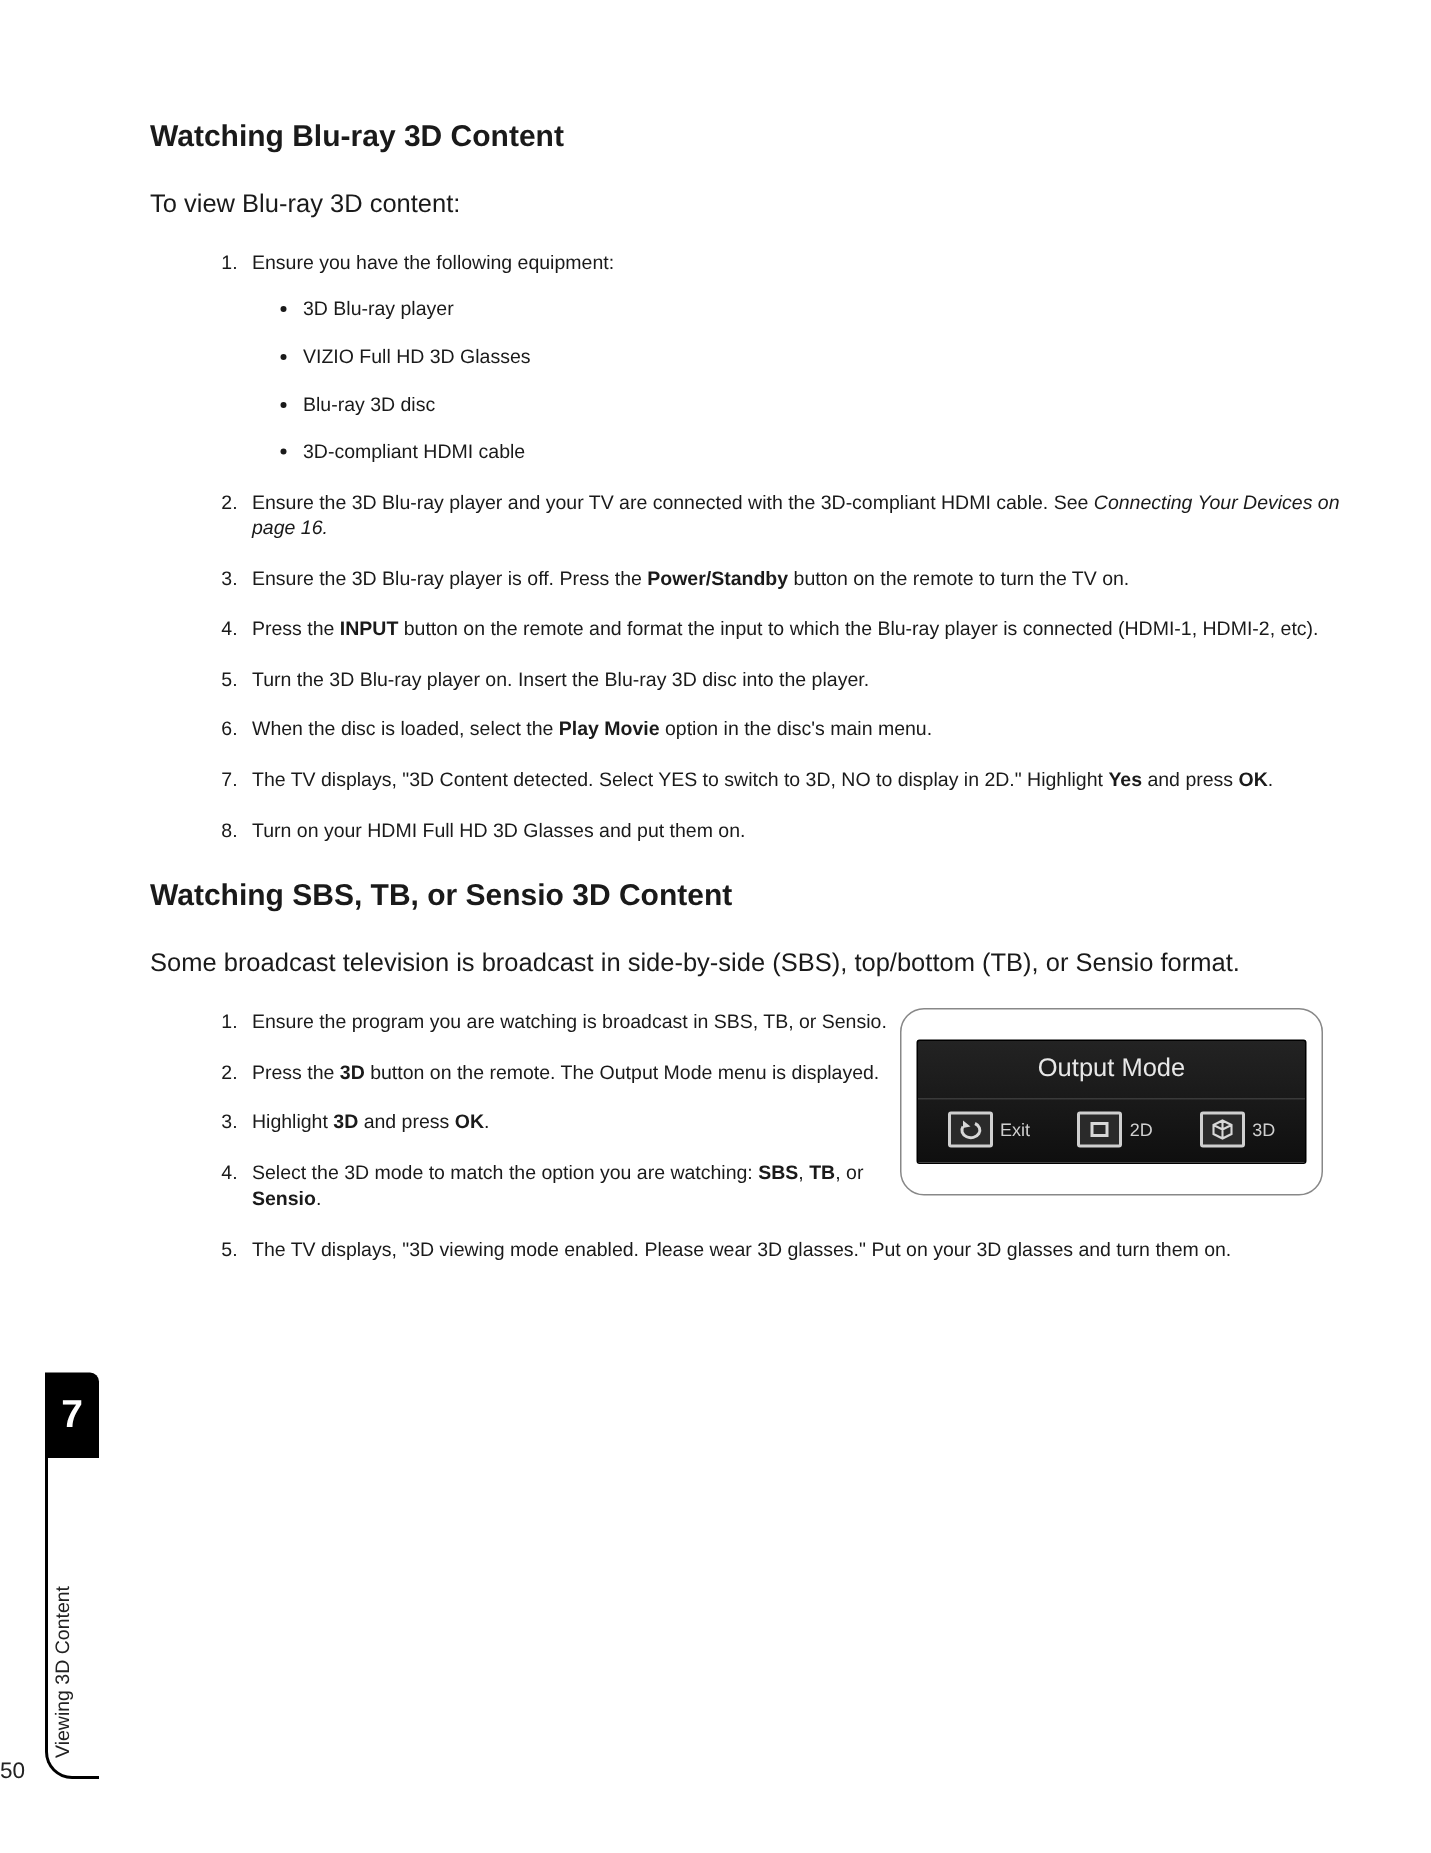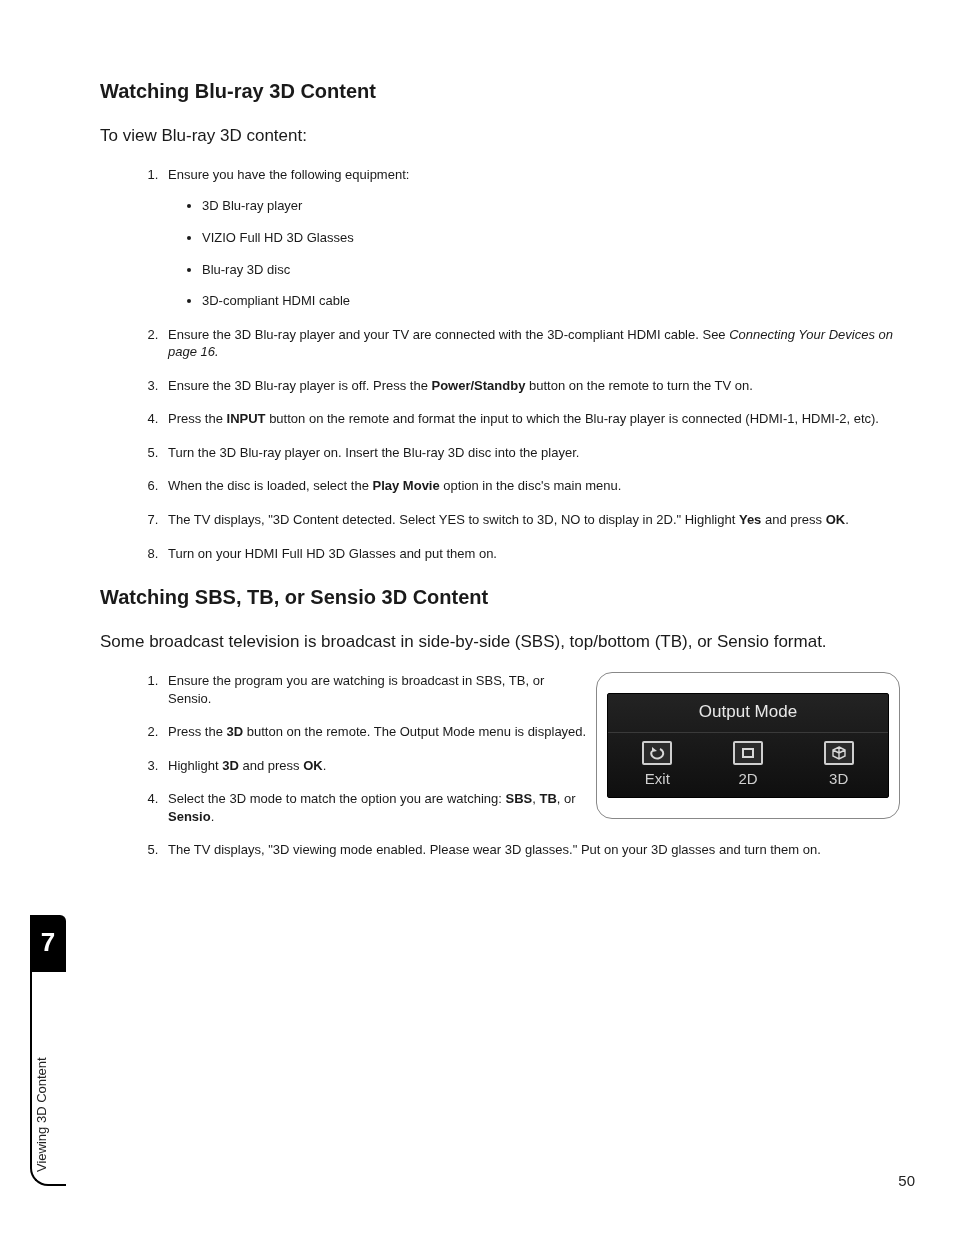--- a/index.html
+++ b/index.html
@@ -54,21 +54,21 @@
   .row2 {
     display: flex;
     gap: 6px;
     align-items: flex-start;
   }
   .row2 .left { flex: 1 1 auto; }
   .row2 .right { flex: 0 0 300px; }
 
   
   .osd-frame {
-    width: 304px;
+    width: 282px;
     border: 1.5px solid #888;
     border-radius: 16px;
     padding: 20px 10px 20px 10px;
     background: #fff;
   }
   .osd {
     background: linear-gradient(#232323, #0f0f0f);
     border: 1px solid #000;
     border-radius: 2px;
     color: #e8e8e8;
@@ -81,24 +81,24 @@
     border-bottom: 1px solid #3a3a3a;
   }
   .osd-row {
     display: flex;
     justify-content: space-around;
     align-items: flex-end;
     padding: 8px 4px 10px 4px;
   }
   .osd-item {
     display: flex;
-    flex-direction: column;
+    flex-direction: row;
     align-items: center;
     gap: 5px;
-    font-size: 15px;
+    font-size: 12px;
     color: #d0d0d0;
   }
   .osd-icon {
     width: 30px; height: 24px;
     border: 2px solid #cfcfcf;
     border-radius: 2px;
     display: flex;
     align-items: center;
     justify-content: center;
     background: #2a2a2a;
@@ -139,21 +139,21 @@
     transform: rotate(-90deg);
     white-space: nowrap;
     font-size: 13px;
     color: #222;
   }
 
   .pagenum {
     position: absolute;
     left: 0; width: 915px;
     bottom: 46px;
-    text-align: right;
+    text-align: left;
     font-size: 15px;
     color: #222;
   }
 </style>
 </head>
 <body>
 
 <div class="page">
 
   <h2 class="section">Watching Blu-ray 3D Content</h2>

